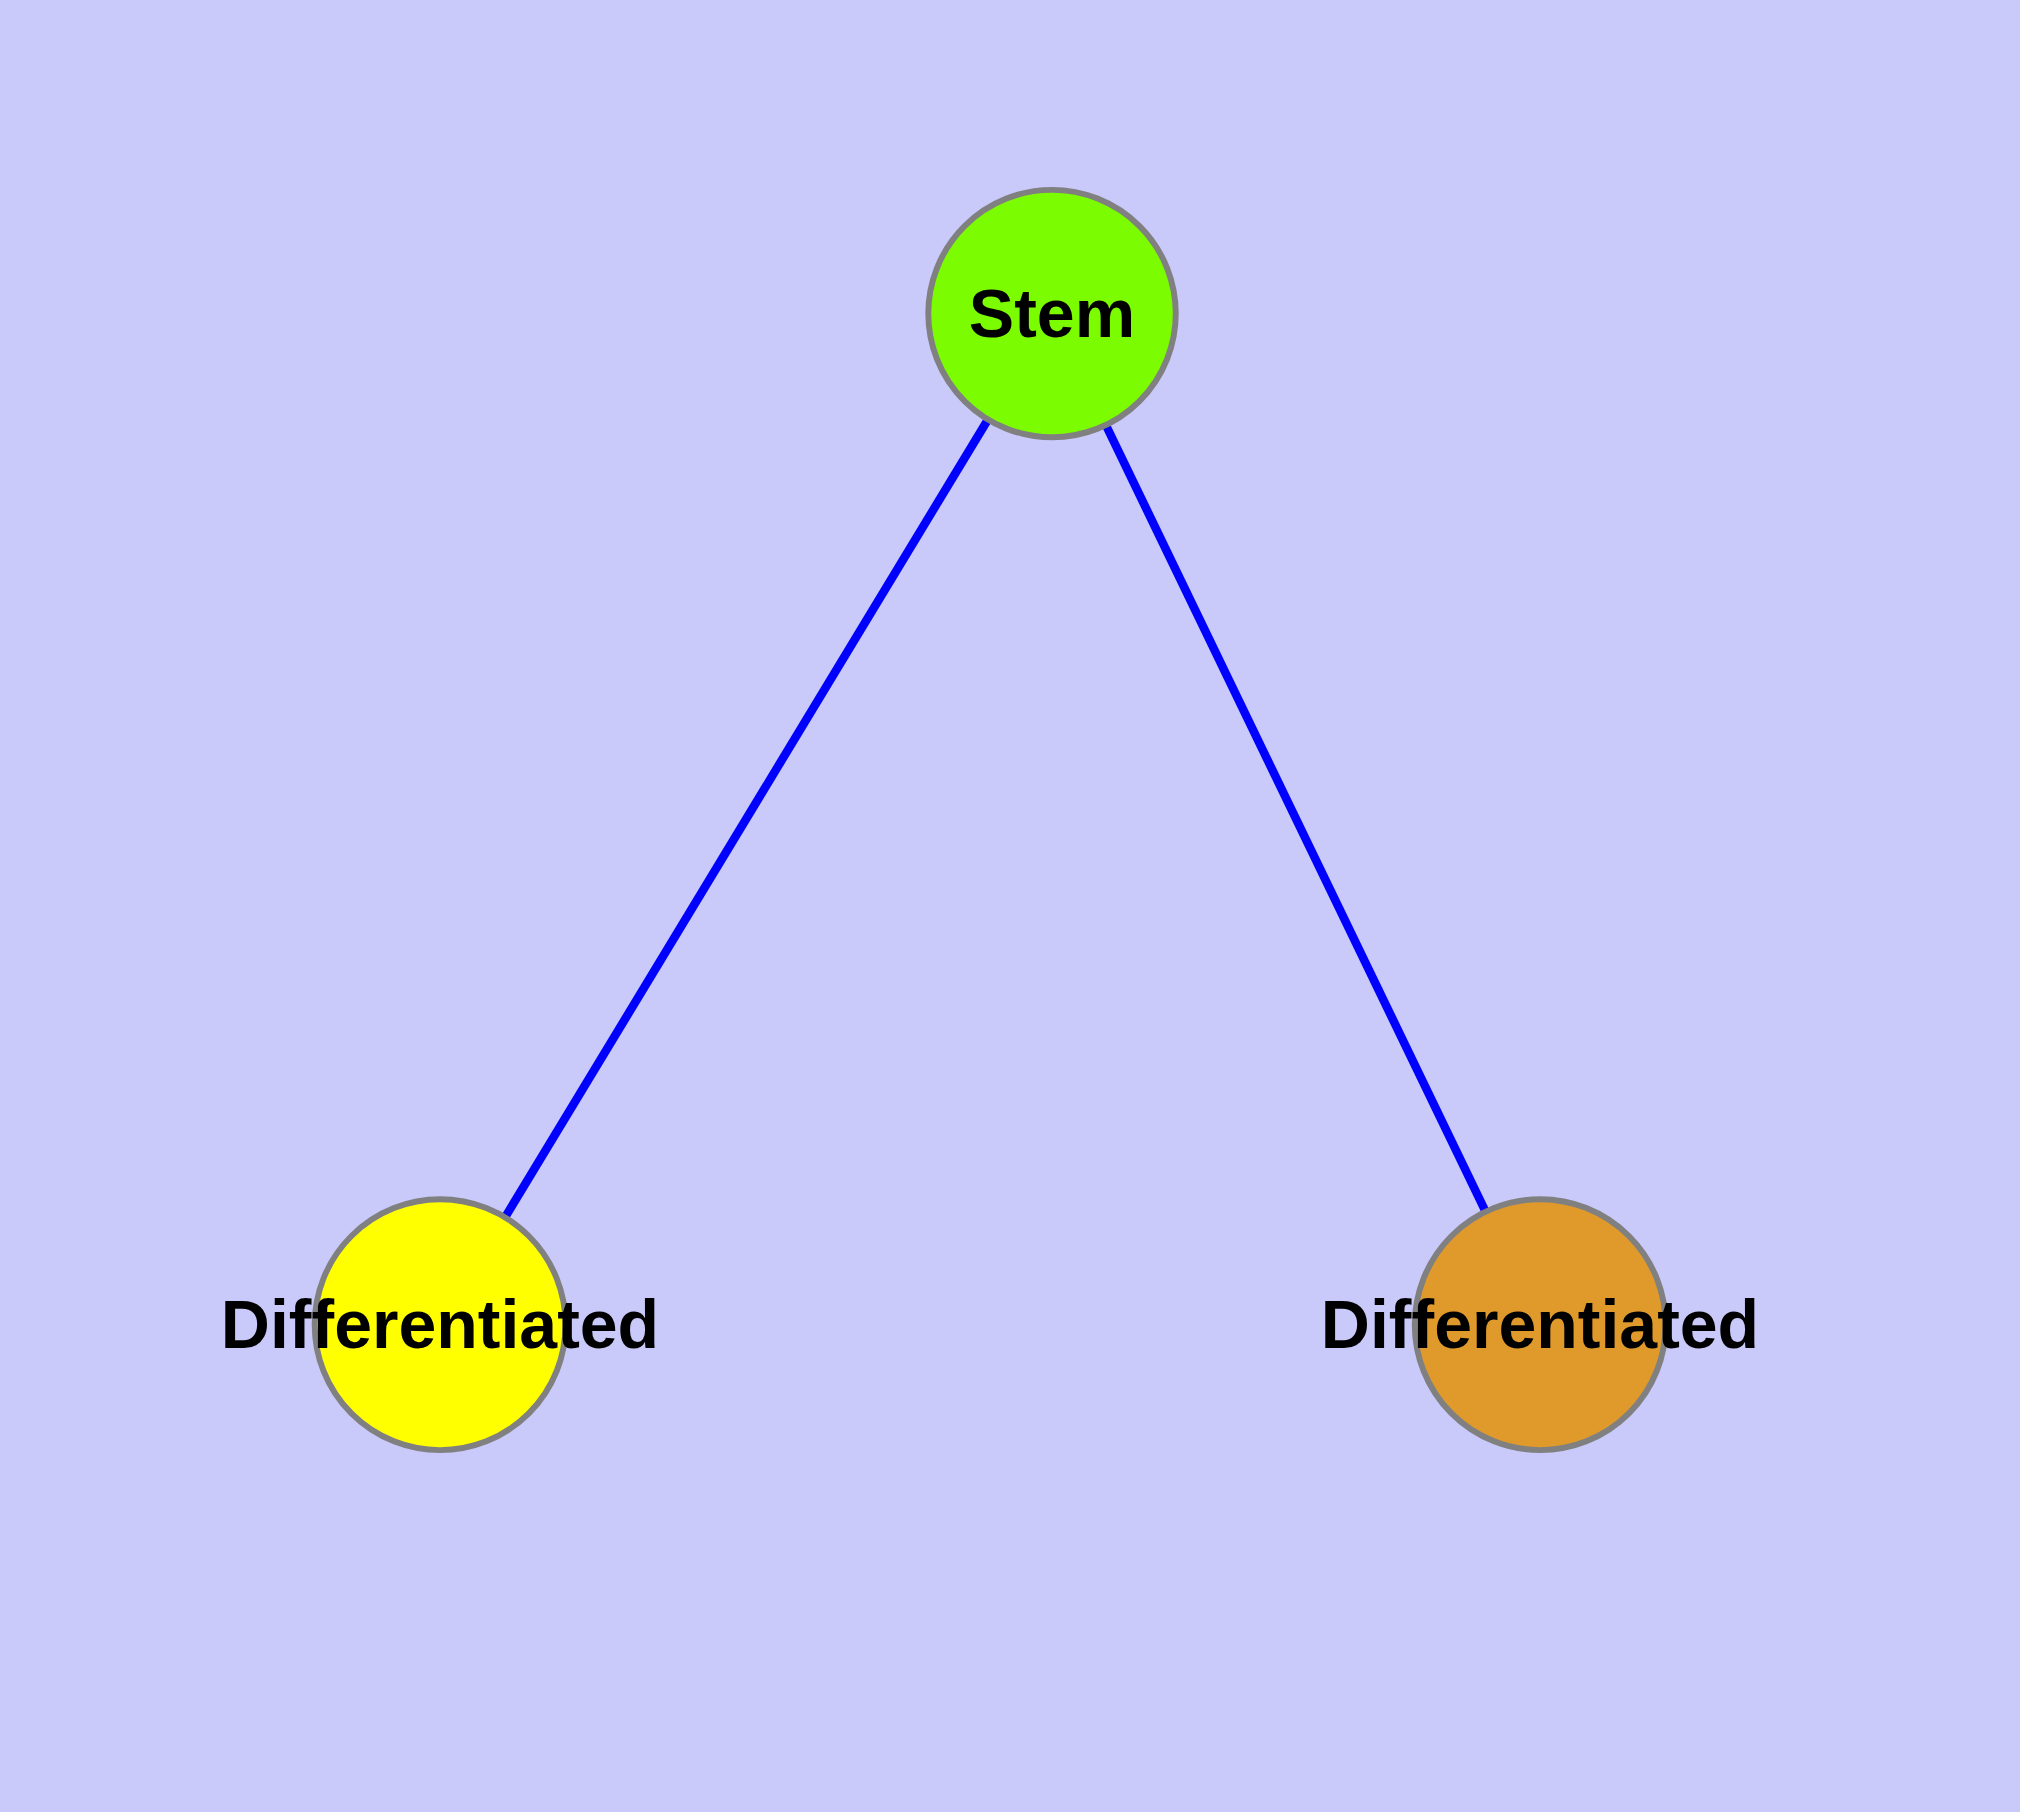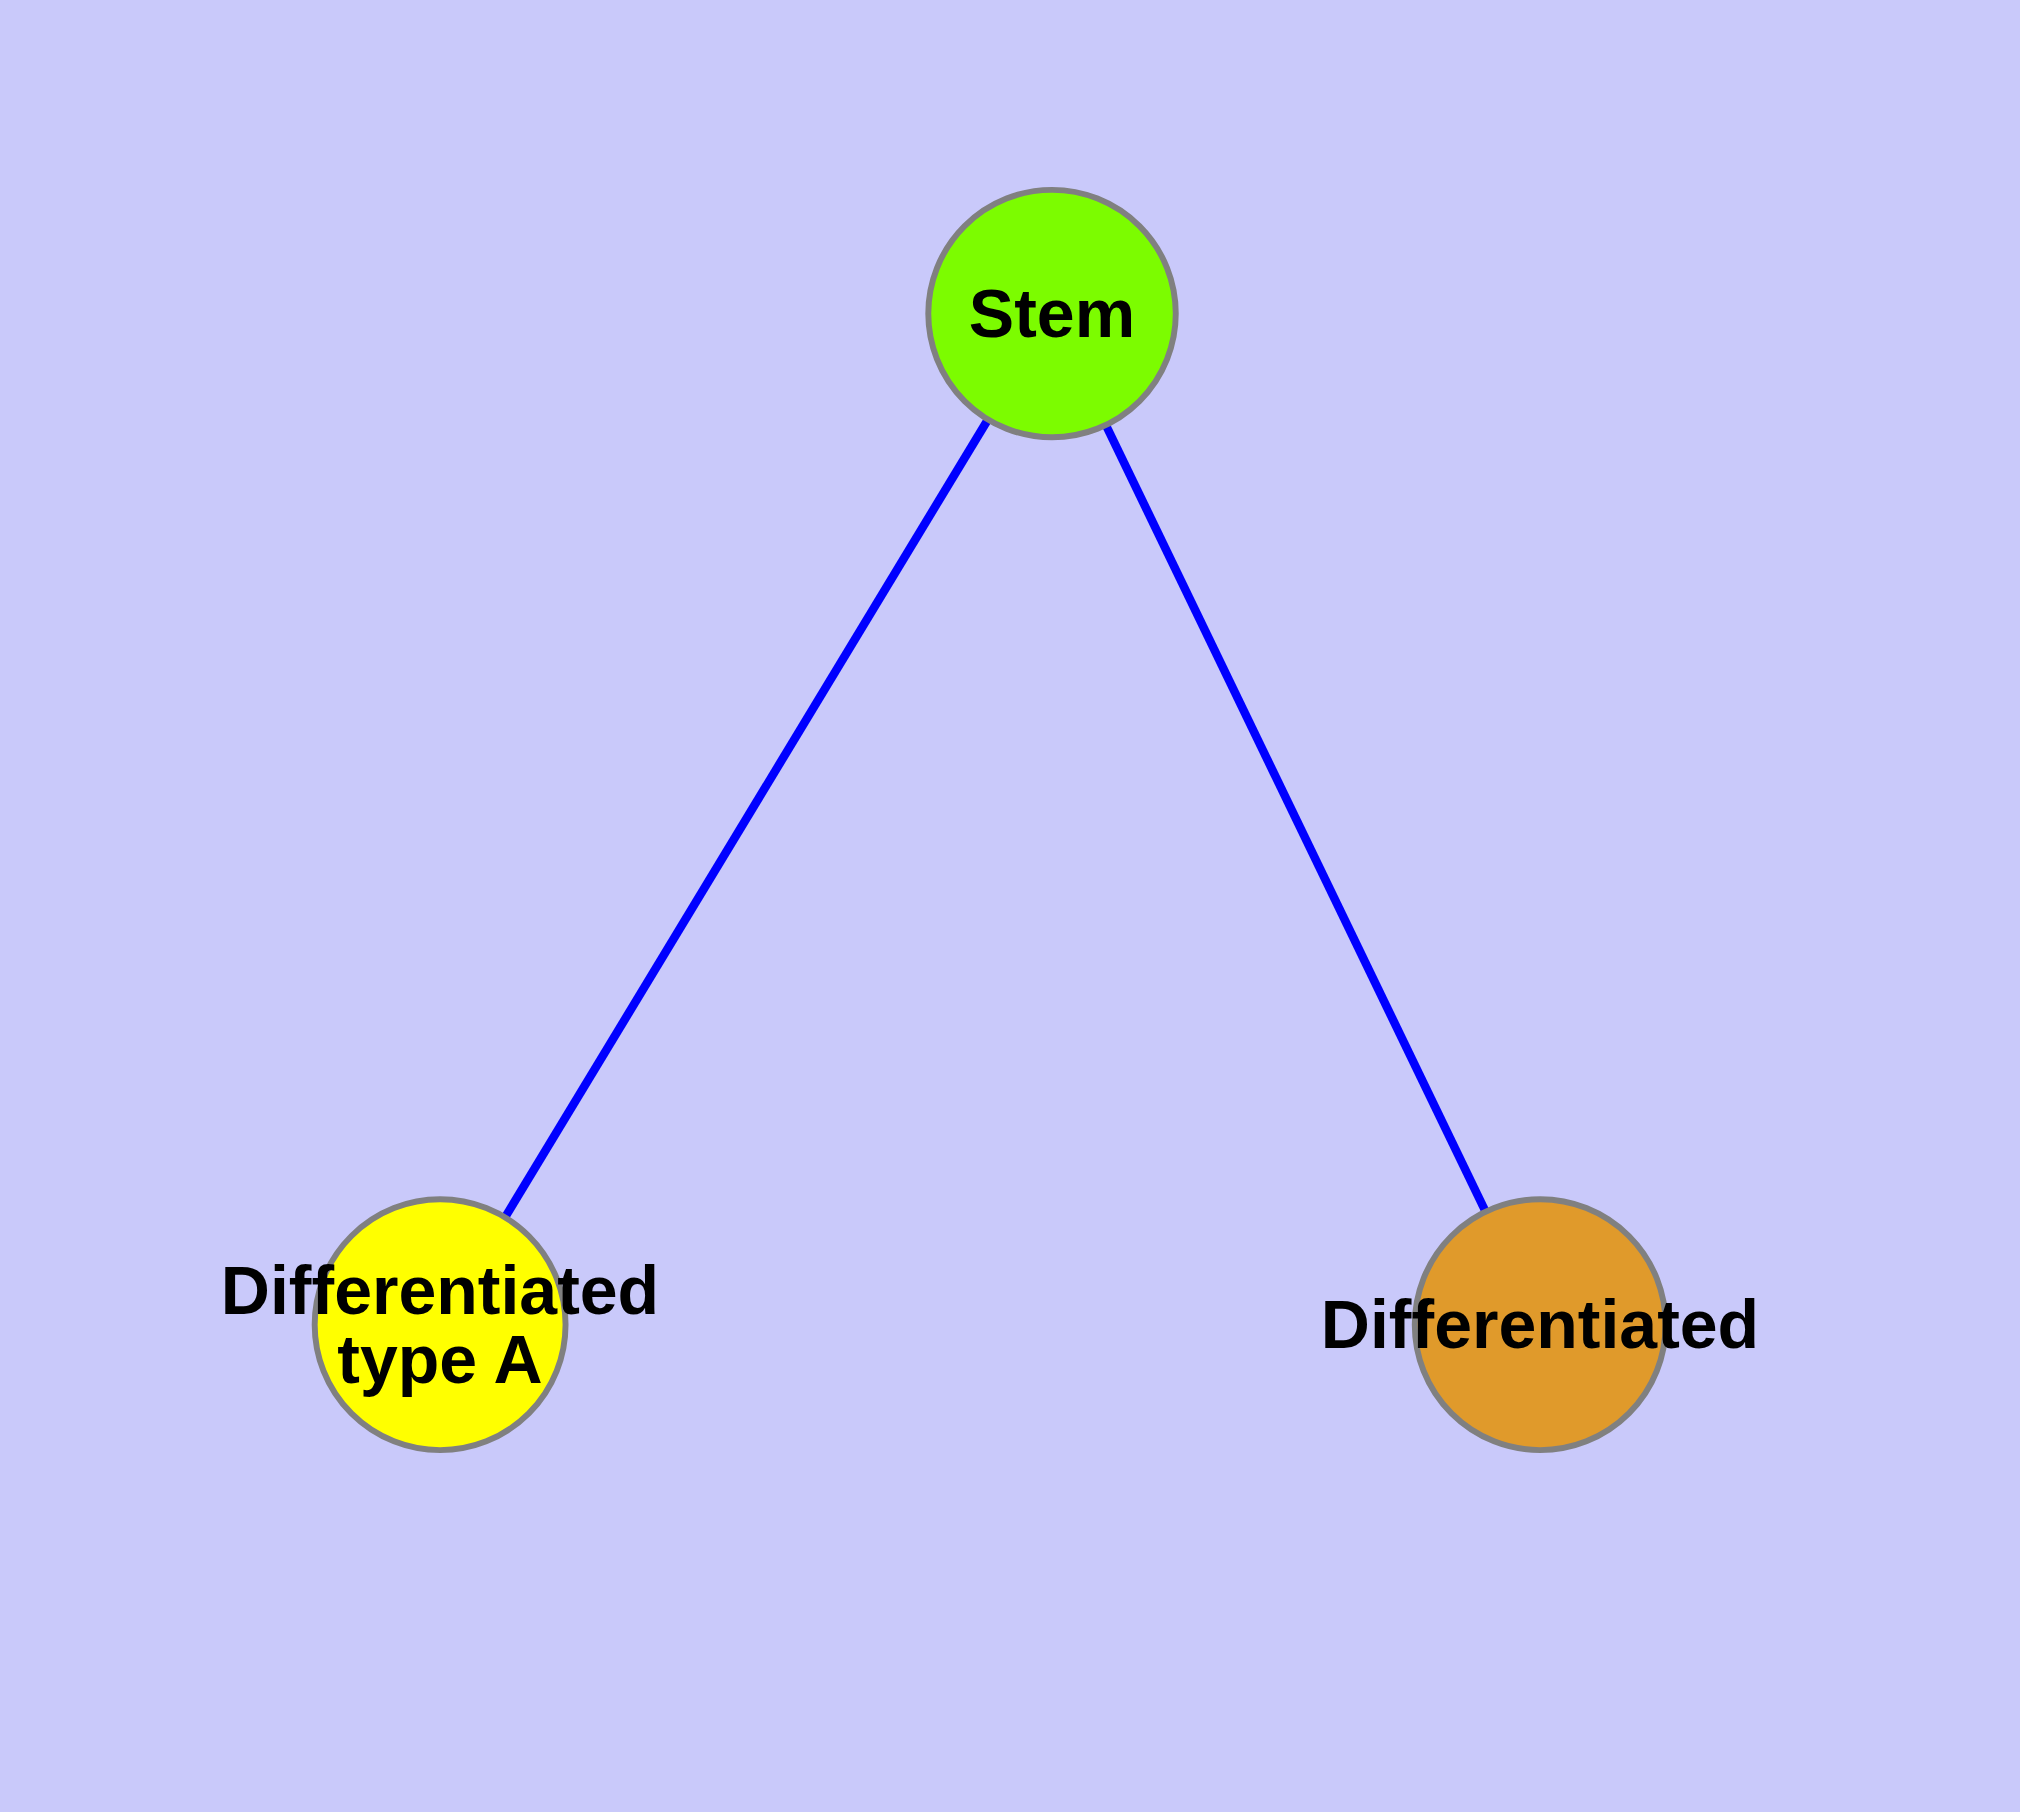--- a/index.html
+++ b/index.html
@@ -68,21 +68,20 @@
       <circle id="node2" cx="1817" cy="1563" r="148" fill="#e09a2b" stroke="#808080" stroke-width="7"></circle>
     </g>
   </svg>
 
   <div class="node-label label-stem" style="left: 1052px; top: 314px;">
     <div>Stem</div>
   </div>
 
   <div class="node-label label-a" style="left: 440px; top: 1325px;">
     <div>Differentiated</div>
-    <div>type A</div>
   </div>
 
   <div class="node-label label-b" style="left: 1540px; top: 1325px;">
     <div>Differentiated</div>
   </div>
 
 </div>
 
 
 </body></html>

